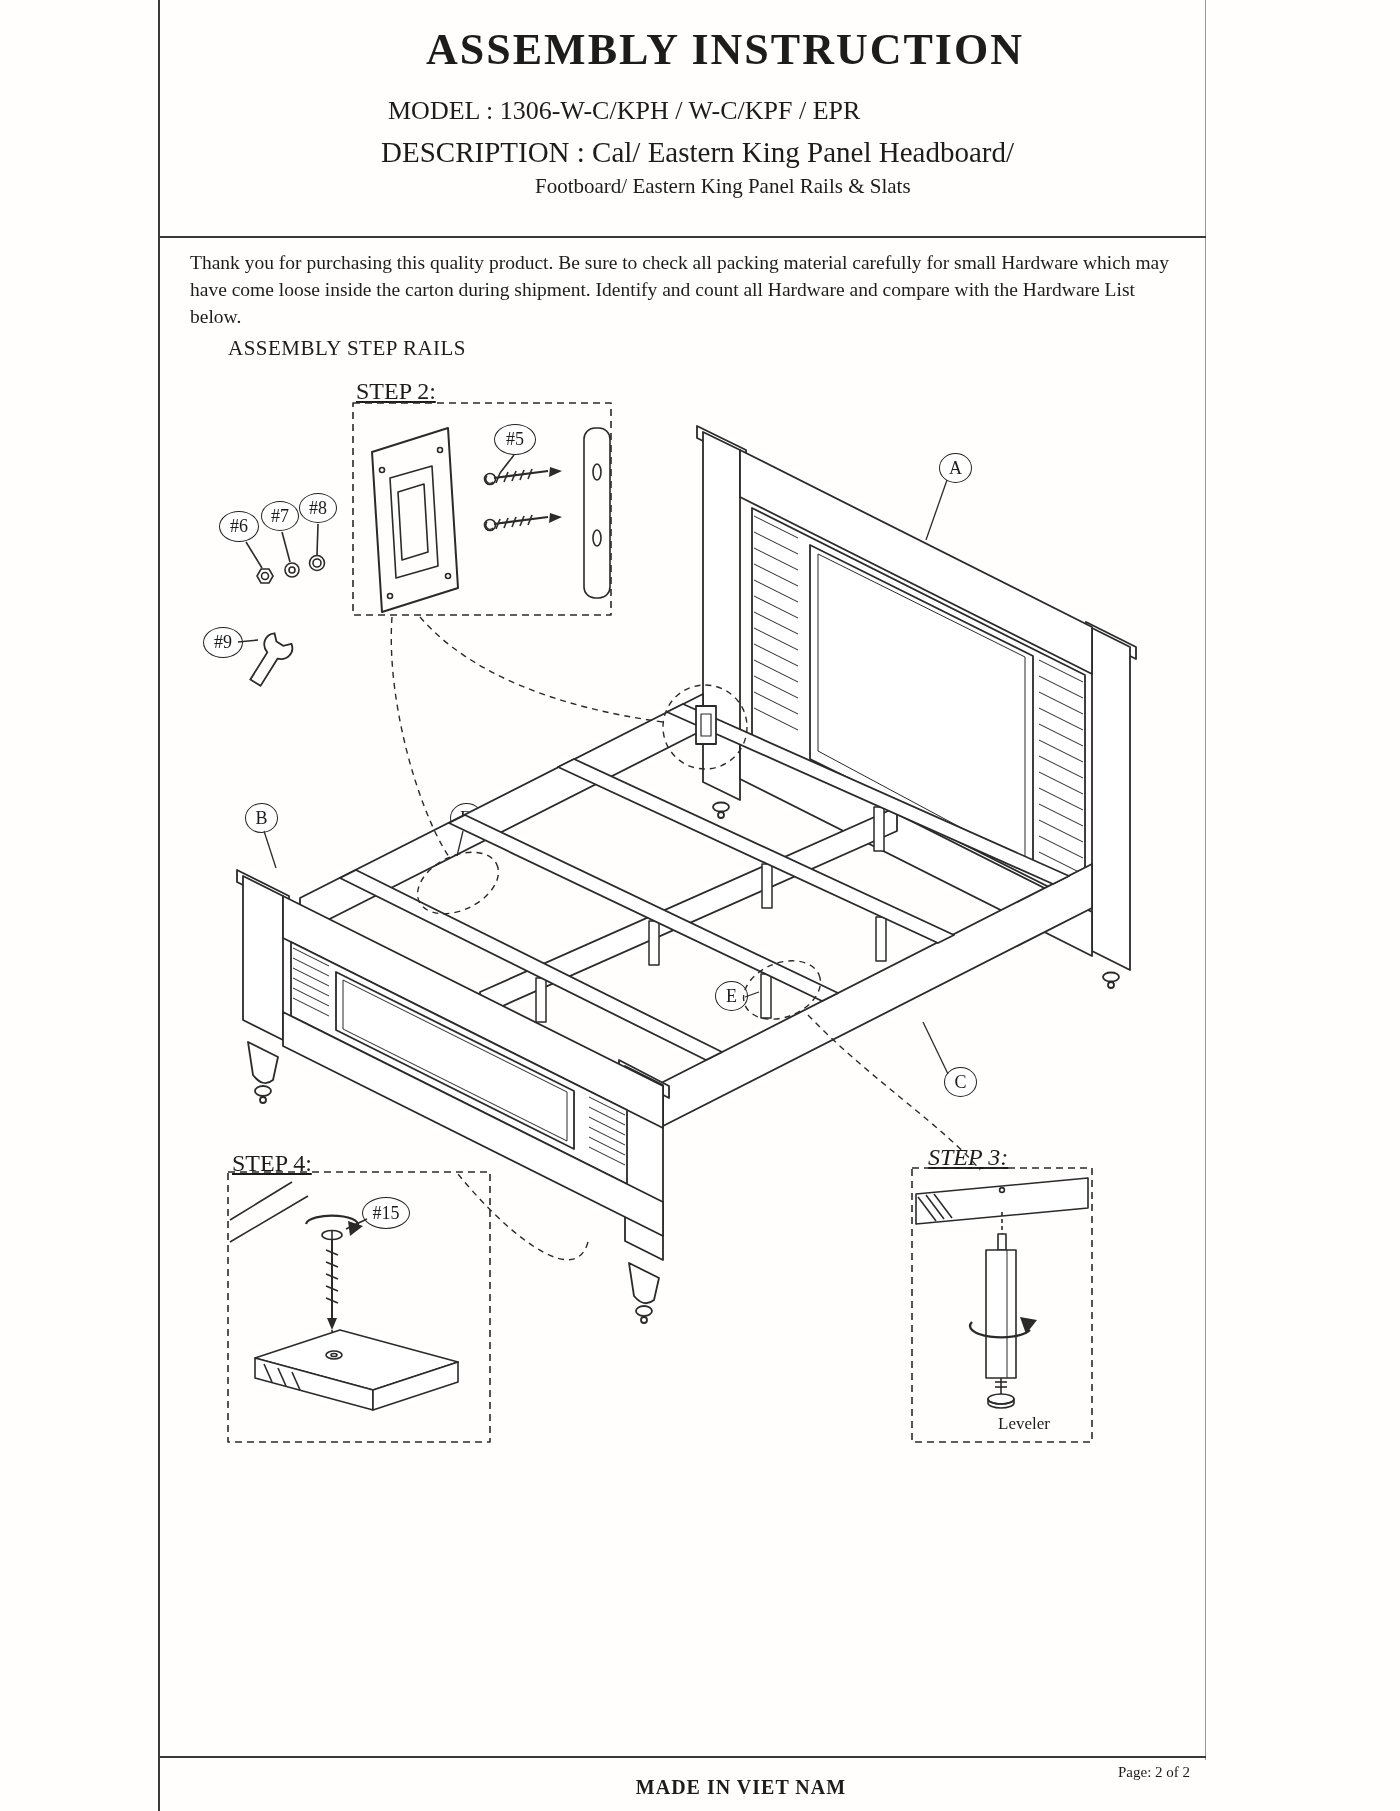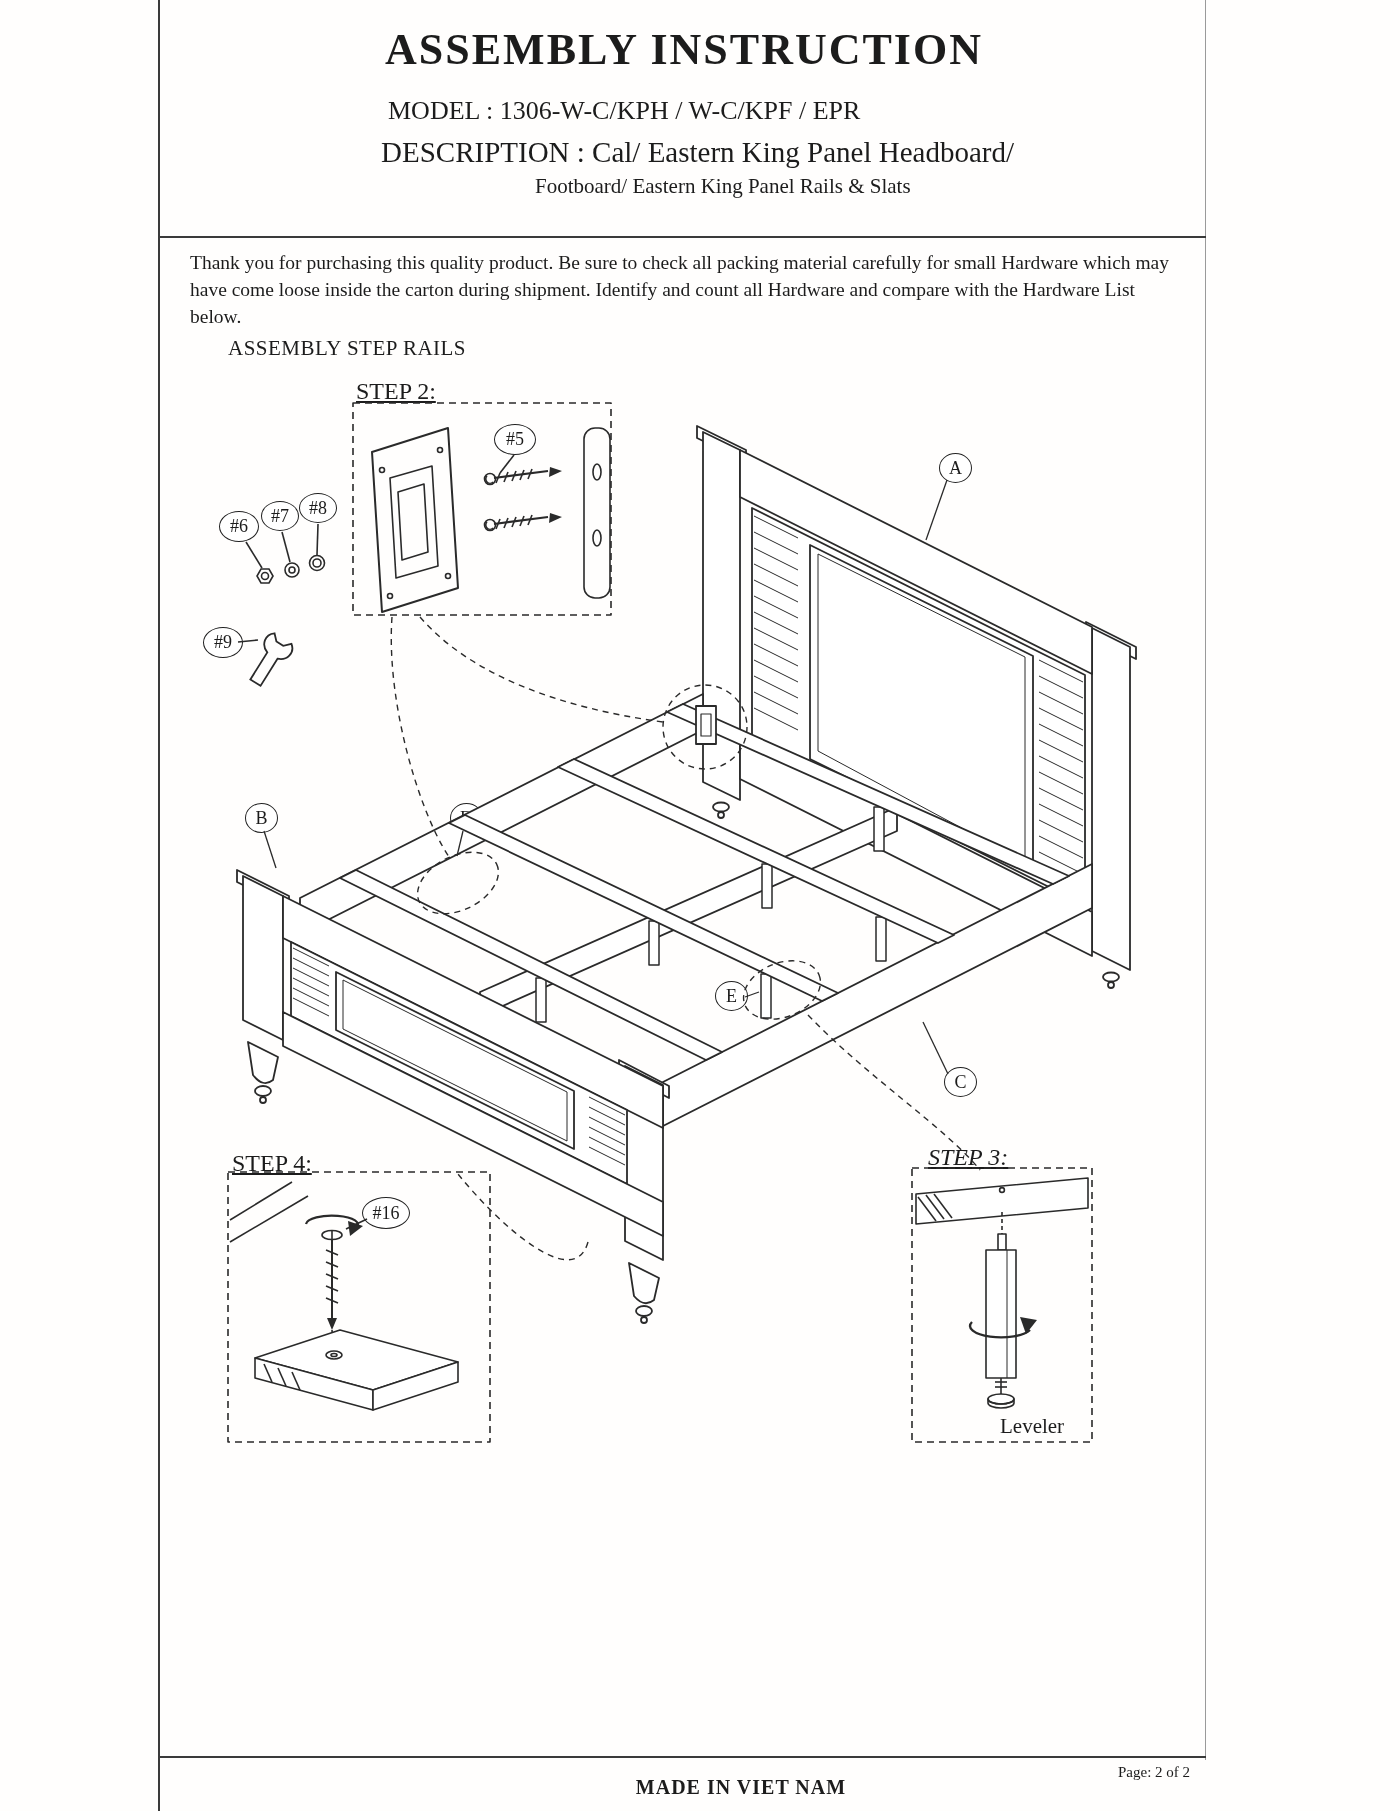--- a/index.html
+++ b/index.html
@@ -8,35 +8,35 @@
     width:1400px;height:1811px;
     background:#fffefd;
     font-family:"Liberation Serif","DejaVu Serif",serif;
     color:#1c1c1c;
     overflow:hidden;
   }
   .abs{position:absolute;}
   .rule{background:#3a3a3a;}
   .title{
     left:160px;top:24px;width:1048px;
-    text-align:center;font-size:44px;font-weight:700;letter-spacing:2px;
+    text-align:center;font-size:44px;font-weight:700;letter-spacing:2px;padding-left:41px;
   }
   .model{left:352px;top:96px;font-size:26px;margin-left:36px;}
   .desc1{left:345px;top:136px;font-size:29px;margin-left:36px;}
   .desc2{left:535px;top:174px;font-size:21px;}
   .intro{left:190px;top:250px;width:990px;font-size:19.5px;line-height:1.38;}
   .section-heading{left:228px;top:336px;font-size:21px;letter-spacing:0.5px;}
   .step-label{font-size:24px;text-decoration:underline;}
   .circ{
     position:absolute;
     border:1.7px solid #222;border-radius:50%;
     display:flex;align-items:center;justify-content:center;
     font-size:18px;background:rgba(255,255,255,0.85);
   }
-  .leveler{left:1000px;top:1414px;width:90px;text-align:left;font-size:21px;}
+  .leveler{left:960px;top:1414px;width:90px;text-align:right;font-size:17px;}
   .footer-made{left:276px;top:1776px;width:930px;text-align:center;font-size:20px;font-weight:700;letter-spacing:1px;}
   .page-num{left:1118px;top:1764px;font-size:15px;}
   svg{position:absolute;left:160px;top:370px;}
 </style>
 </head>
 <body>
 
 <div id="page">
 
   <div class="abs rule" style="left:158px;top:0;width:2px;height:1811px;"></div>
@@ -56,21 +56,21 @@
   <div class="abs step-label" style="left:356px;top:378px;">STEP 2:</div>
   <div class="abs step-label" style="left:232px;top:1150px;">STEP 4:</div>
   <div class="abs step-label" style="left:928px;top:1144px;font-style:italic;">STEP 3:</div>
   <div class="abs leveler">Leveler</div>
 
   <div class="circ" style="left:494px;top:424px;width:40px;height:29px;">#5</div>
   <div class="circ" style="left:219px;top:511px;width:38px;height:29px;">#6</div>
   <div class="circ" style="left:261px;top:501px;width:36px;height:28px;">#7</div>
   <div class="circ" style="left:299px;top:493px;width:36px;height:28px;">#8</div>
   <div class="circ" style="left:203px;top:627px;width:38px;height:29px;">#9</div>
-  <div class="circ" style="left:362px;top:1197px;width:46px;height:30px;">#16</div>
+  <div class="circ" style="left:362px;top:1197px;width:46px;height:30px;">#15</div>
 
   <div class="circ" style="left:939px;top:453px;width:31px;height:28px;">A</div>
   <div class="circ" style="left:245px;top:803px;width:31px;height:28px;">B</div>
   <div class="circ" style="left:944px;top:1067px;width:31px;height:28px;">C</div>
   <div class="circ" style="left:450px;top:803px;width:31px;height:28px;">D</div>
   <div class="circ" style="left:715px;top:981px;width:31px;height:28px;">E</div>
 
   <div class="abs footer-made">MADE IN VIET NAM</div>
   <div class="abs page-num">Page: 2 of 2</div>
 

